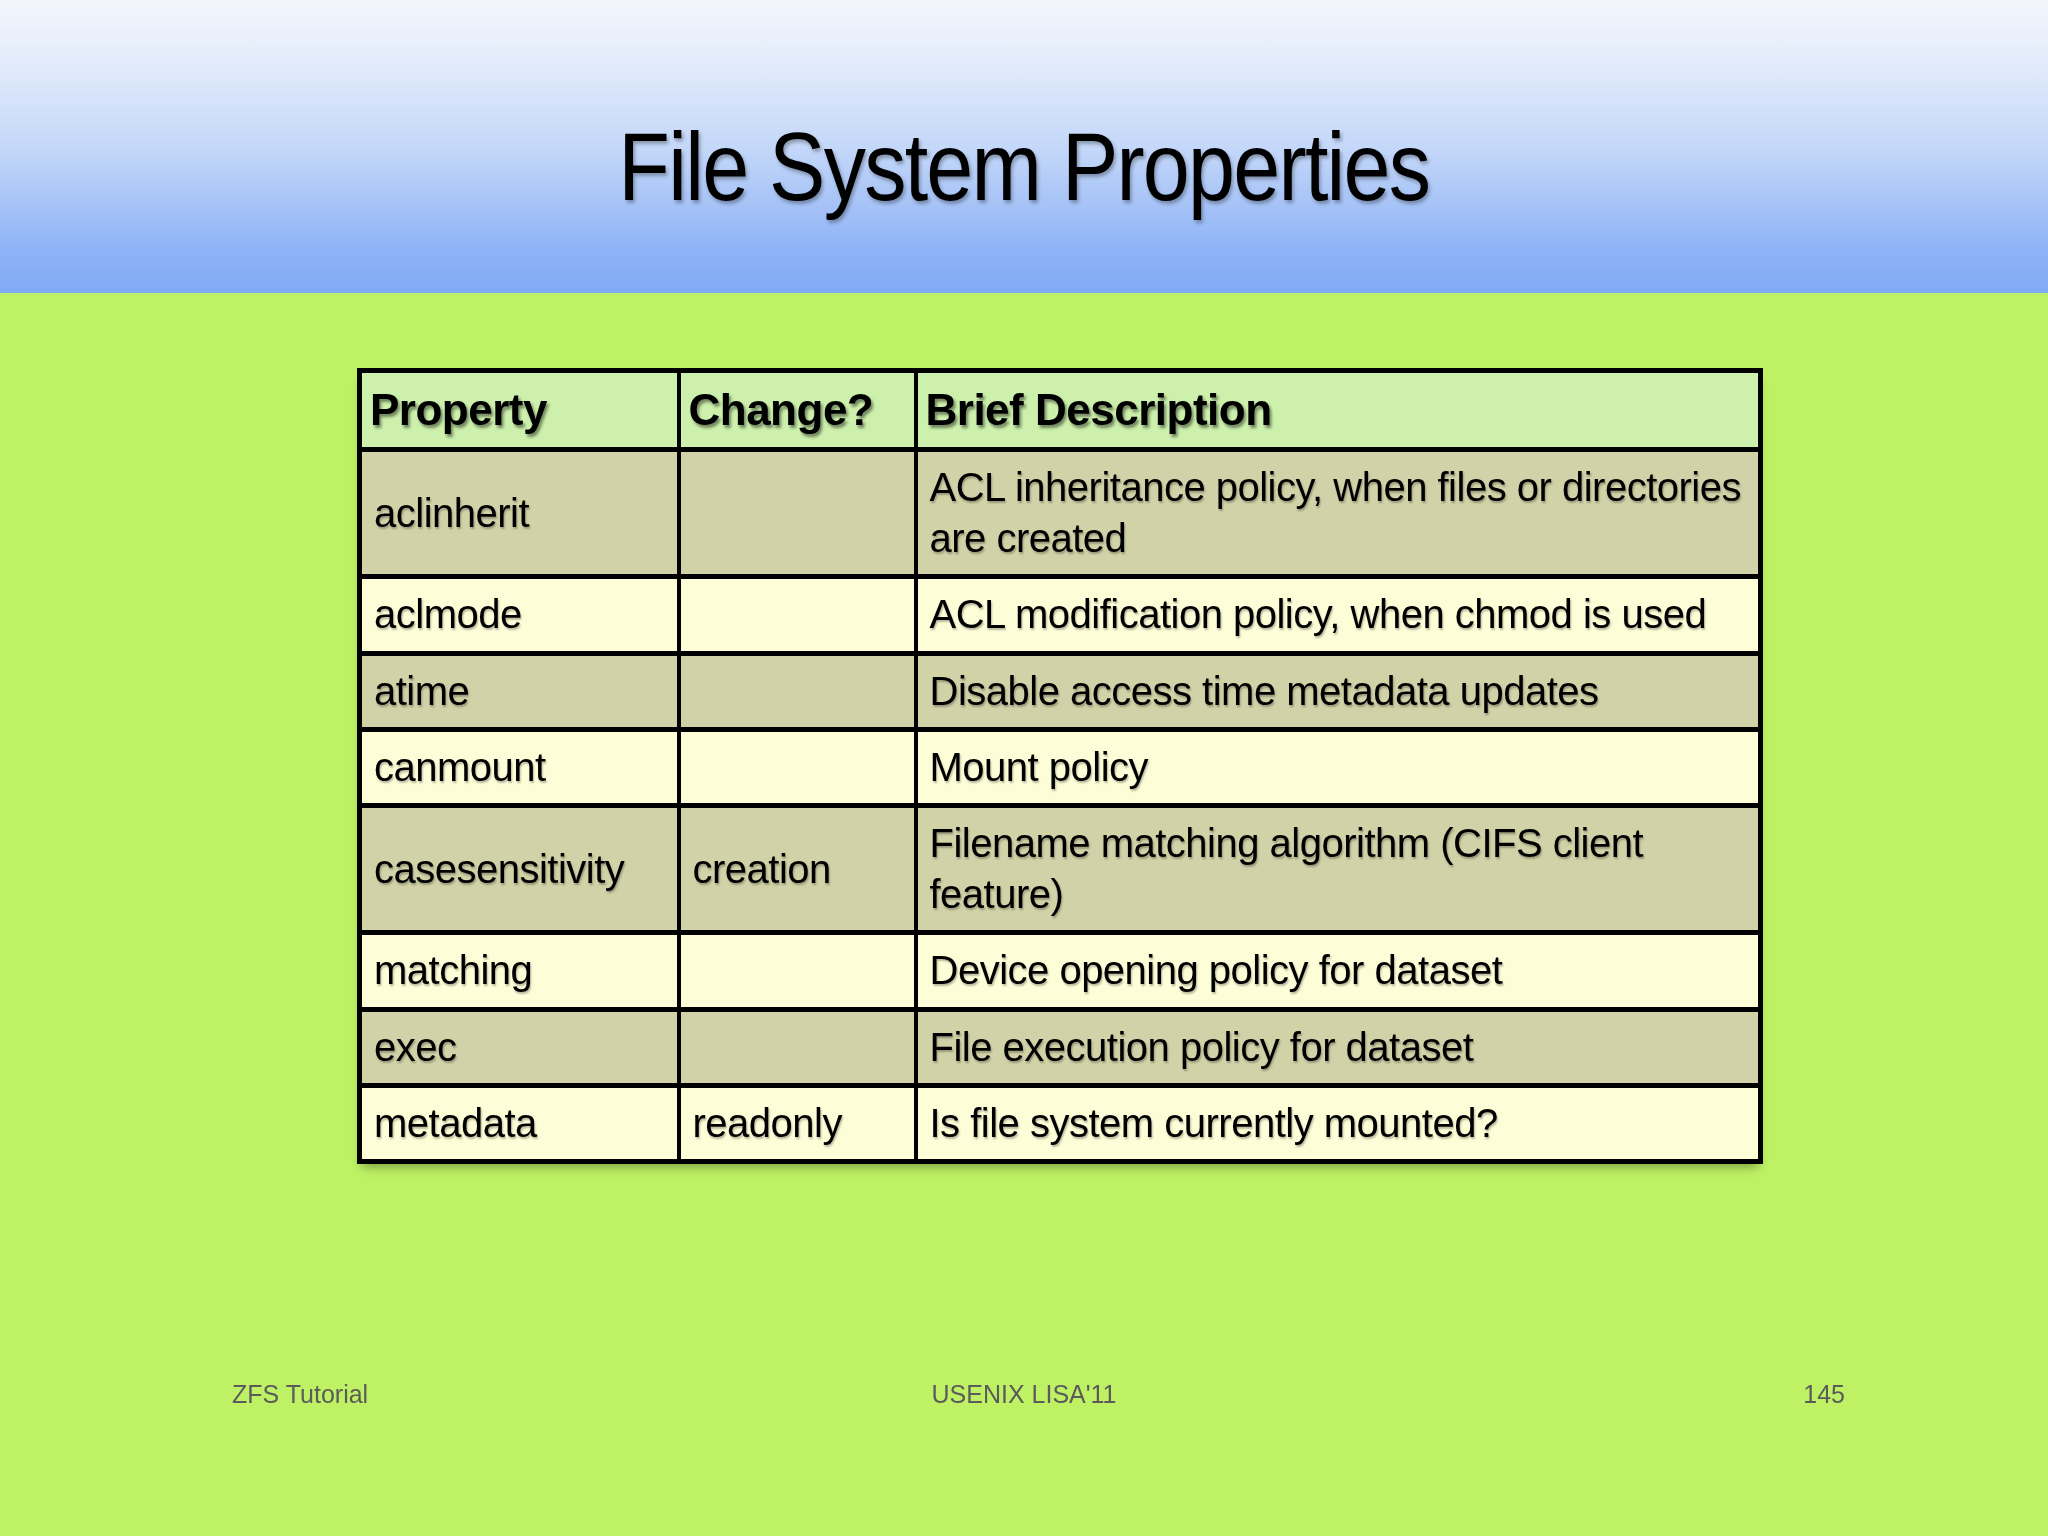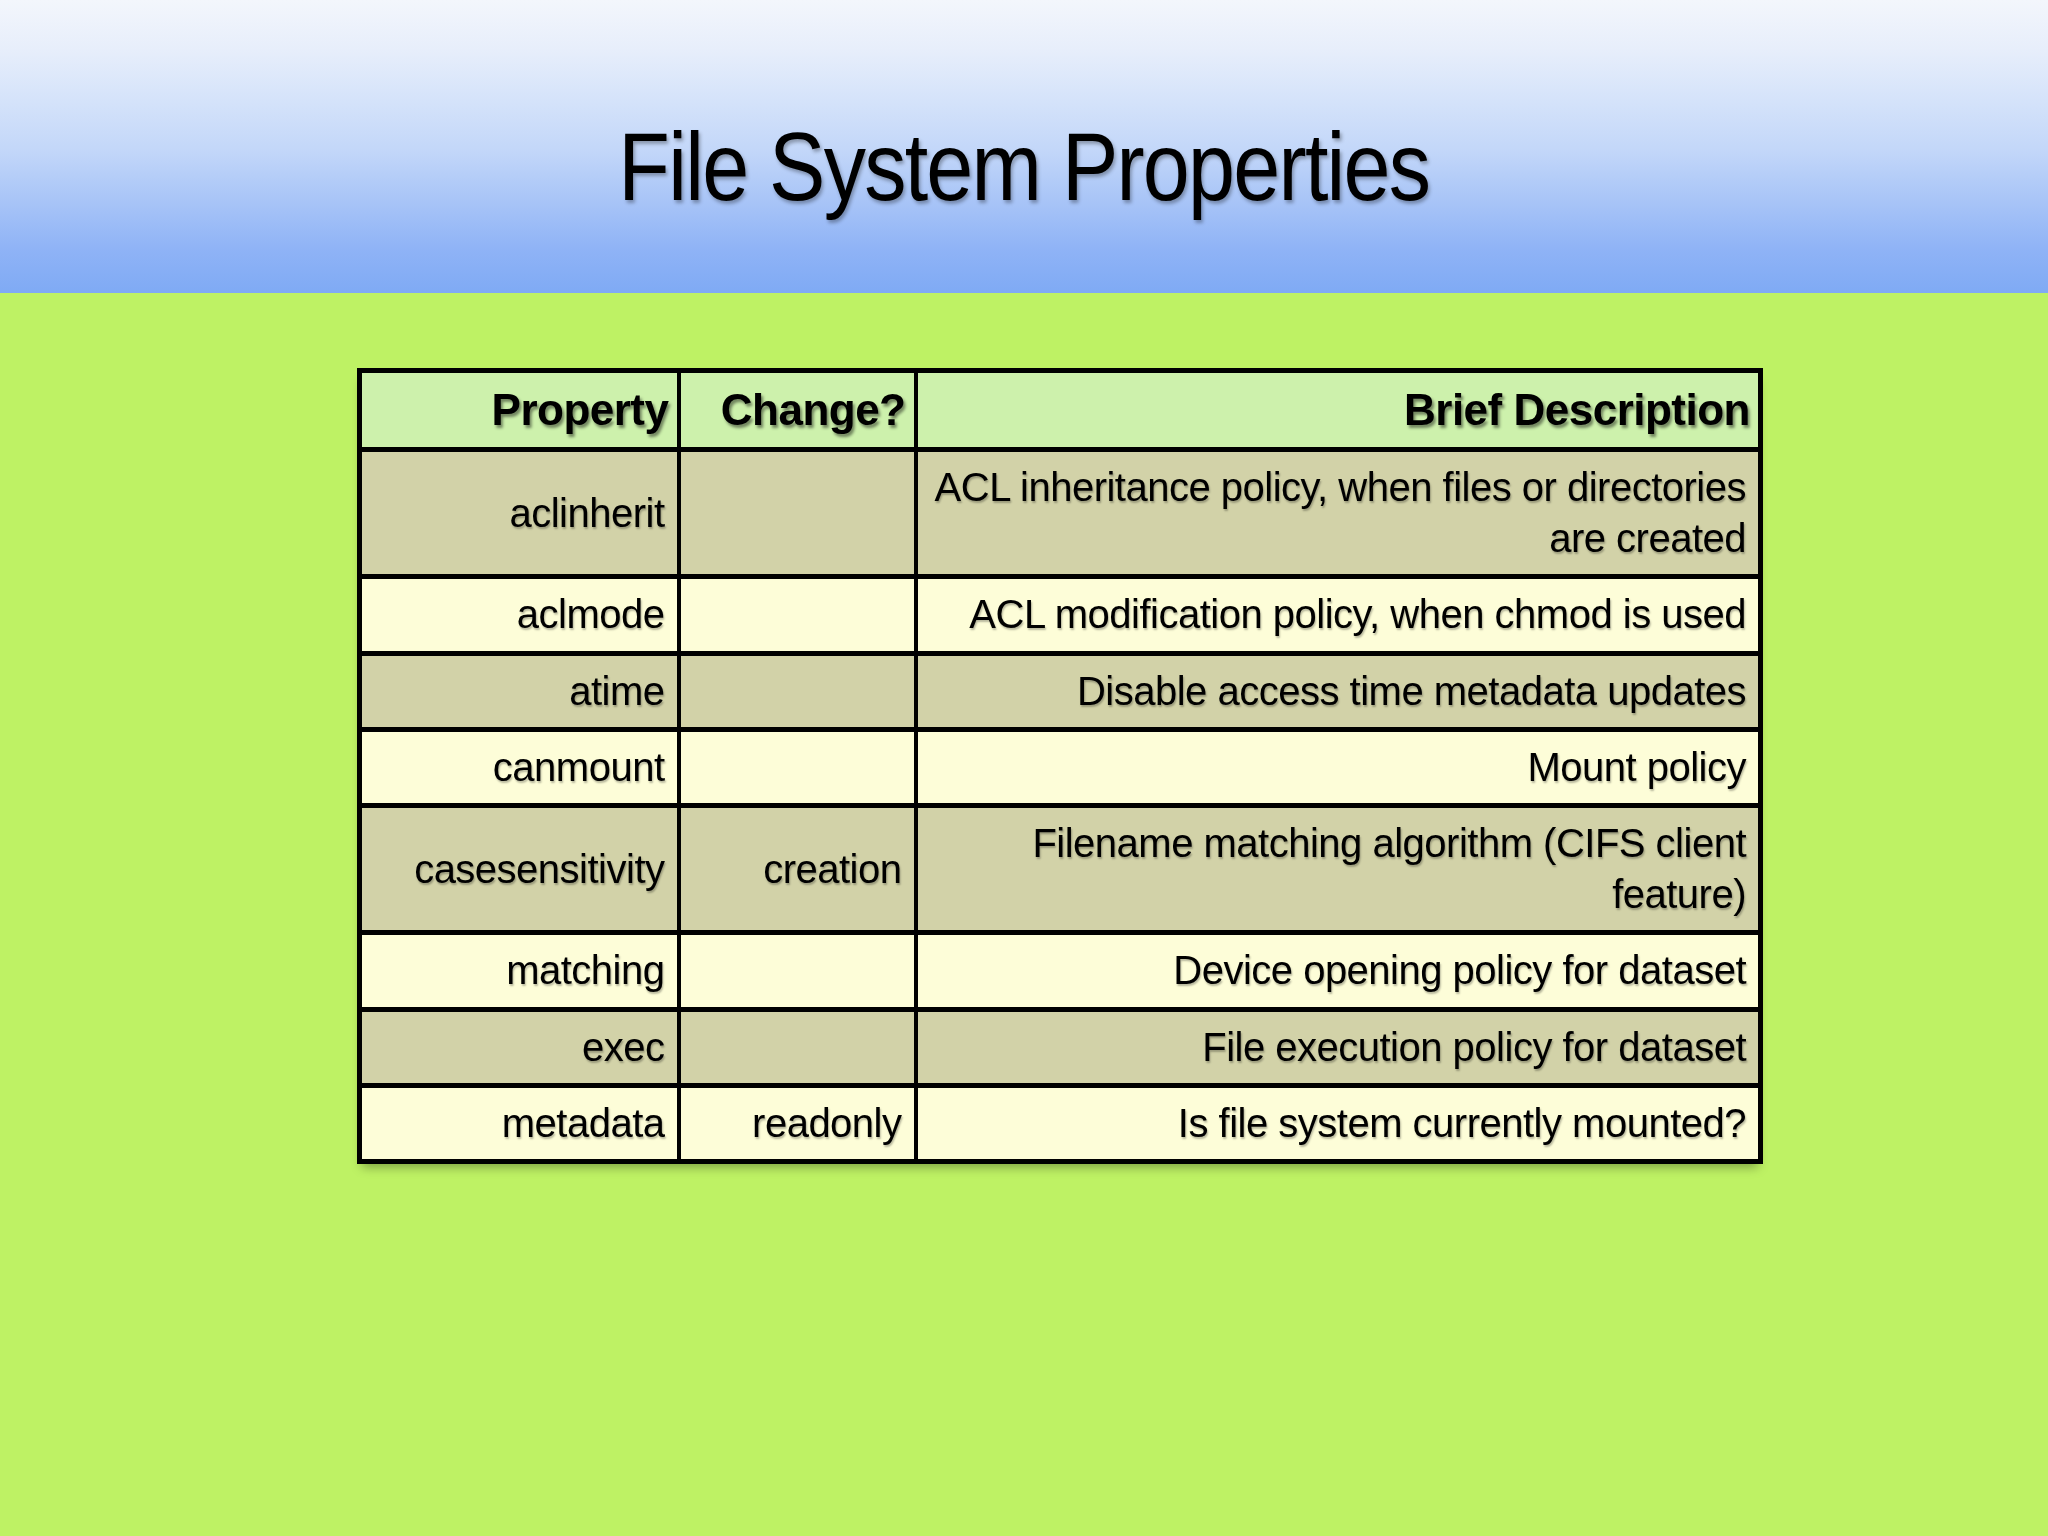--- a/index.html
+++ b/index.html
@@ -48,21 +48,21 @@
     left: 357px; top: 368px;
     width: 1401px;
     border-collapse: collapse;
     table-layout: fixed;
     box-shadow: 0 8px 10px -5px rgba(0,0,0,0.35);
   }
   .props-table th, .props-table td {
     border: 4px solid #000000;
     border-top-width: 5px;
     border-bottom-width: 5px;
-    text-align: right;
+    text-align: left;
     vertical-align: middle;
     color: #000000;
   }
   .props-table { border: 5px solid #000000; }
   .props-table th {
     background: #cdf1ac;
     font-size: 44px;
     font-weight: 700;
     padding: 12px 8px;
     letter-spacing: -0.5px;
@@ -153,14 +153,19 @@
         <td>File execution policy for dataset</td>
       </tr>
       <tr>
         <td>metadata</td>
         <td>readonly</td>
         <td>Is file system currently mounted?</td>
       </tr>
     </tbody>
   </table>
 
+  <div class="footer">
+    <span class="footer-left">ZFS Tutorial</span>
+    <span class="footer-center">USENIX LISA'11</span>
+    <span class="footer-right">145</span>
+  </div>
 
 </div>
 
 </body></html>

